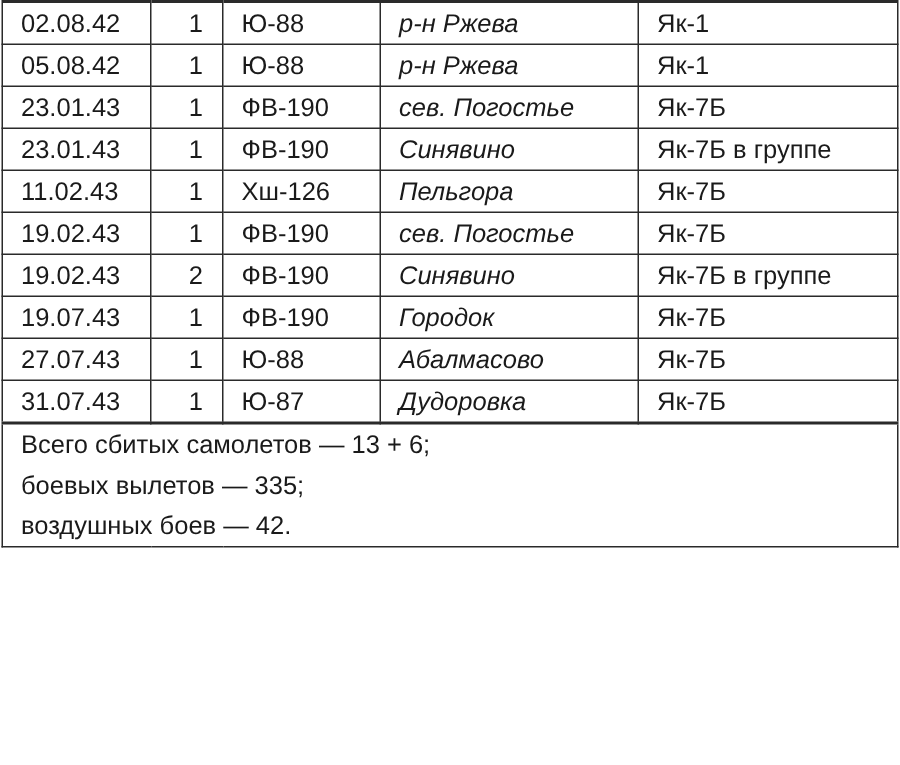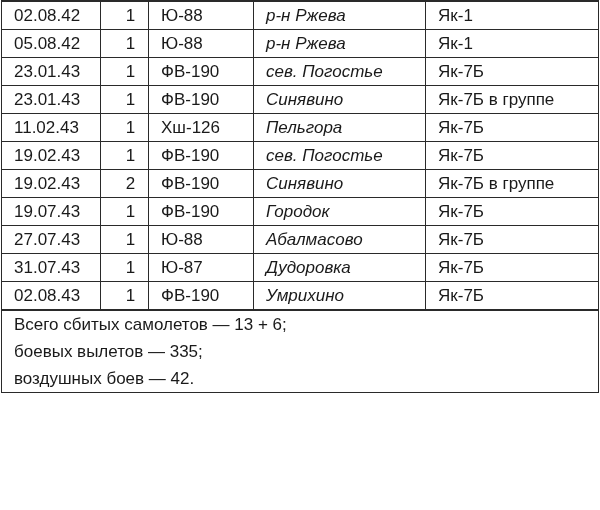--- a/index.html
+++ b/index.html
@@ -113,27 +113,20 @@
           <td class="c-place">Абалмасово</td>
           <td class="c-plane">Як-7Б</td>
         </tr>
         <tr>
           <td class="c-date">31.07.43</td>
           <td class="c-count">1</td>
           <td class="c-type">Ю-87</td>
           <td class="c-place">Дудоровка</td>
           <td class="c-plane">Як-7Б</td>
         </tr>
-        <tr>
-          <td class="c-date">02.08.43</td>
-          <td class="c-count">1</td>
-          <td class="c-type">ФВ-190</td>
-          <td class="c-place">Умрихино</td>
-          <td class="c-plane">Як-7Б</td>
-        </tr>
       </tbody>
     <tfoot>
       <tr>
         <td class="footer" colspan="5">
           <span class="footer-line">Всего сбитых самолетов — 13 + 6;</span>
           <span class="footer-line">боевых вылетов — 335;</span>
           <span class="footer-line">воздушных боев — 42.</span>
         </td>
       </tr>
     </tfoot>

